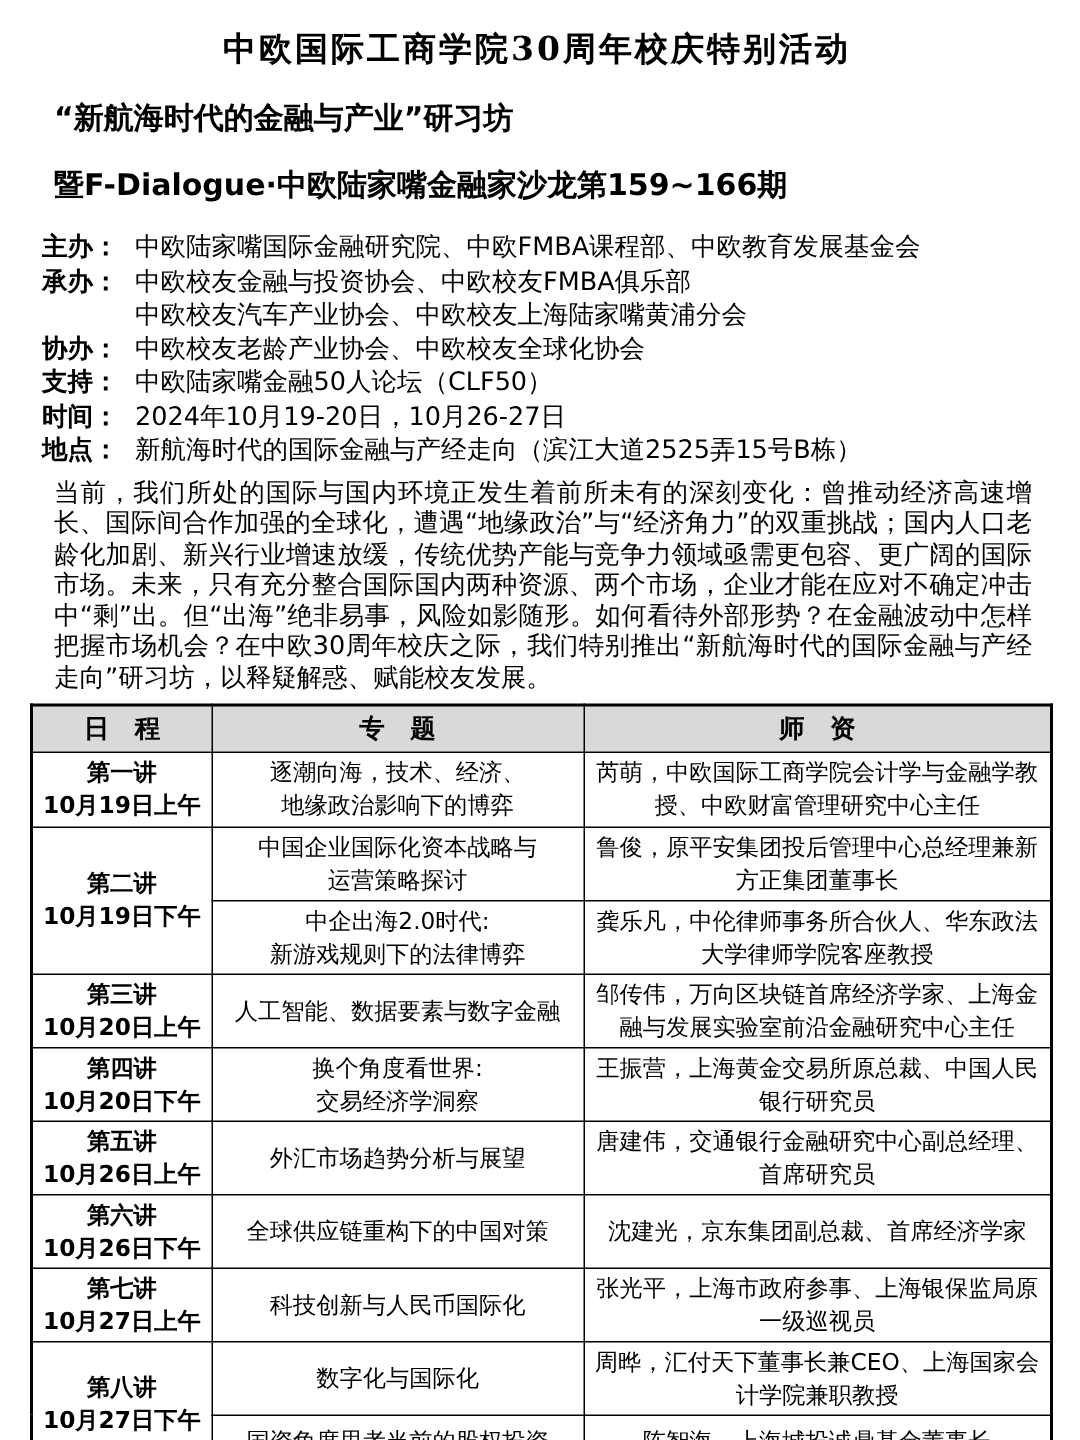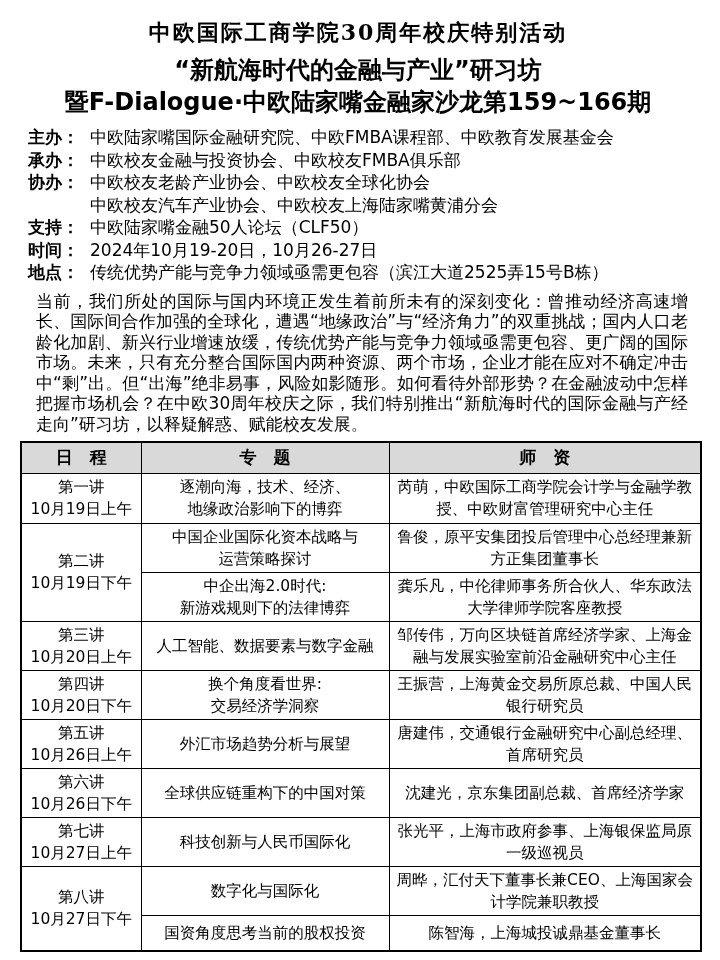--- a/index.html
+++ b/index.html
@@ -15,23 +15,23 @@
 
   .doc-title {
     margin: 6px 0 8px 0;
     text-align: center;
     font-size: 22px;
     font-weight: bold;
     letter-spacing: 2px;
     font-family: "DejaVu Serif", "Liberation Serif", serif;
   }
   .doc-sub {
-    margin: 3px;
-    text-align: center;
-    font-size: 24px;
+    margin: 16px;
+    text-align: left;
+    font-size: 20px;
     font-weight: bold;
     line-height: 29px;
   }
 
   .info { margin: 9px 8px 0 8px; font-size: 17px; line-height: 22.5px; }
   .info-line { display: flex; }
   .info-label { font-weight: bold; flex: 0 0 62px; white-space: nowrap; }
   .info-value { flex: 1 1 auto; }
 
   .intro {
@@ -54,21 +54,21 @@
     padding: 2px 4px;
   }
   table.schedule thead th {
     background: var(--thead-bg);
     font-size: 17px;
     font-weight: bold;
     height: 31px;
     text-align: center;
   }
   td.sched {
-    font-weight: normal;
+    font-weight: bold;
     text-align: center;
     white-space: pre-line;
     font-size: 15.5px;
     line-height: 22px;
   }
   td.topic {
     text-align: center;
     white-space: pre-line;
     font-size: 15.5px;
     line-height: 22px;
@@ -92,38 +92,38 @@
   <div class="info">
     <div class="info-line">
       <span class="info-label">主办：</span>
       <span class="info-value">中欧陆家嘴国际金融研究院、中欧FMBA课程部、中欧教育发展基金会</span>
     </div>
     <div class="info-line">
       <span class="info-label">承办：</span>
       <span class="info-value">中欧校友金融与投资协会、中欧校友FMBA俱乐部</span>
     </div>
     <div class="info-line">
+      <span class="info-label"></span>
+      <span class="info-value">中欧校友汽车产业协会、中欧校友上海陆家嘴黄浦分会</span>
+    </div>
+    <div class="info-line">
       <span class="info-label">协办：</span>
       <span class="info-value">中欧校友老龄产业协会、中欧校友全球化协会</span>
     </div>
     <div class="info-line">
-      <span class="info-label"></span>
-      <span class="info-value">中欧校友汽车产业协会、中欧校友上海陆家嘴黄浦分会</span>
-    </div>
-    <div class="info-line">
       <span class="info-label">支持：</span>
       <span class="info-value">中欧陆家嘴金融50人论坛（CLF50）</span>
     </div>
     <div class="info-line">
       <span class="info-label">时间：</span>
       <span class="info-value">2024年10月19-20日，10月26-27日</span>
     </div>
     <div class="info-line">
       <span class="info-label">地点：</span>
-      <span class="info-value">传统优势产能与竞争力领域亟需更包容（滨江大道2525弄15号B栋）</span>
+      <span class="info-value">新航海时代的国际金融与产经走向（滨江大道2525弄15号B栋）</span>
     </div>
   </div>
 
   <p class="intro">当前，我们所处的国际与国内环境正发生着前所未有的深刻变化：曾推动经济高速增长、国际间合作加强的全球化，遭遇“地缘政治”与“经济角力”的双重挑战；国内人口老龄化加剧、新兴行业增速放缓，传统优势产能与竞争力领域亟需更包容、更广阔的国际市场。未来，只有充分整合国际国内两种资源、两个市场，企业才能在应对不确定冲击中“剩”出。但“出海”绝非易事，风险如影随形。如何看待外部形势？在金融波动中怎样把握市场机会？在中欧30周年校庆之际，我们特别推出“新航海时代的国际金融与产经走向”研习坊，以释疑解惑、赋能校友发展。</p>
 
   <table class="schedule">
     <colgroup>
       <col style="width:120px">
       <col style="width:248px">
       <col style="width:312px">

